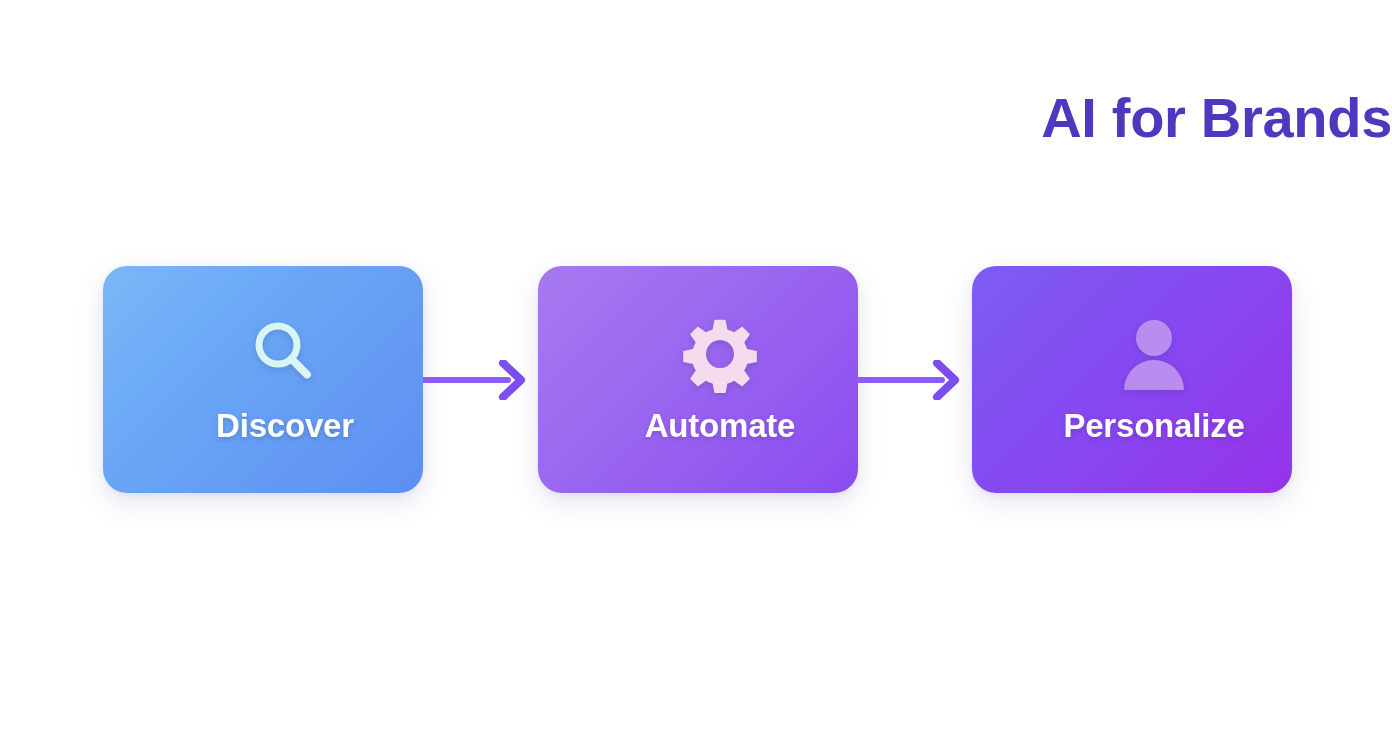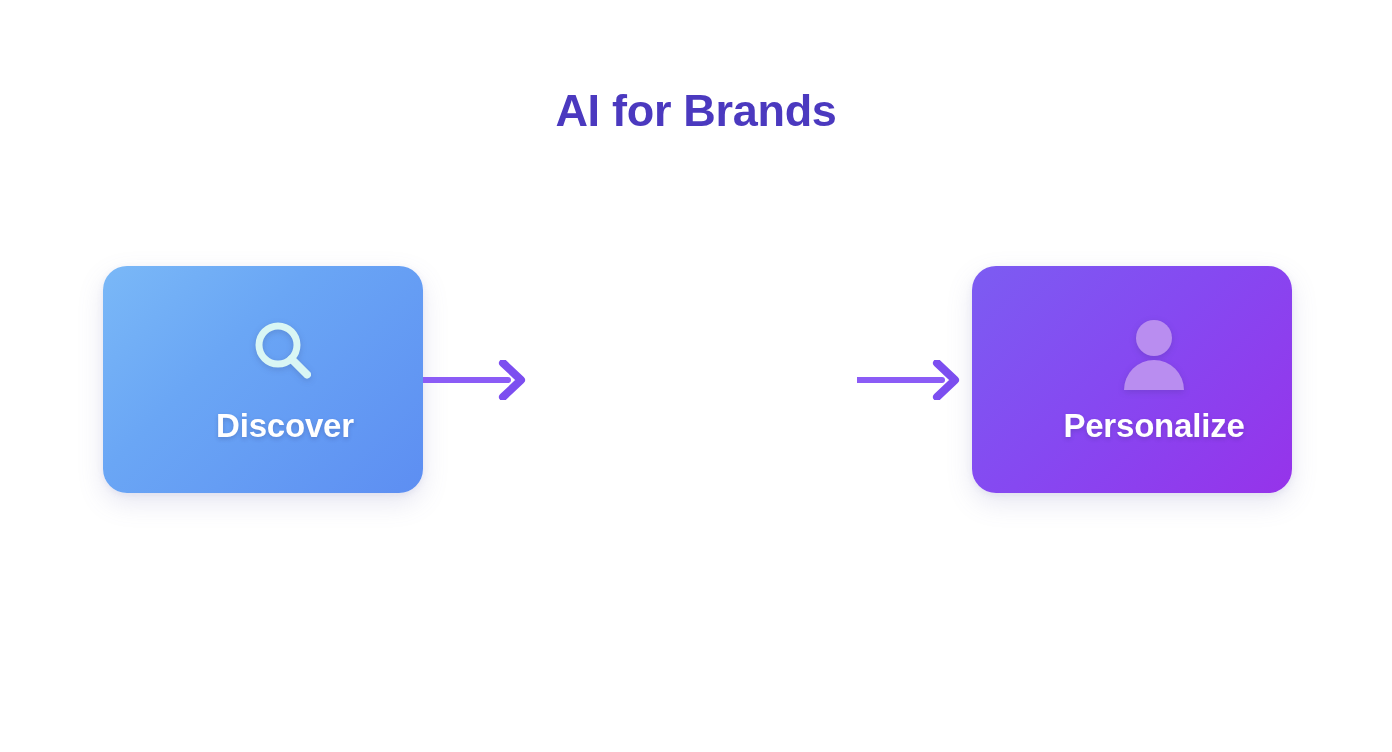--- a/index.html
+++ b/index.html
@@ -23,22 +23,22 @@
     height: 752px;
     background: #ffffff;
   }
 
   
   .page-title {
     position: absolute;
     left: 0;
     top: 84px;
     width: 1392px;
-    text-align: center;
-    font-size: 45px;
+    text-align: right;
+    font-size: 56px;
     font-weight: 700;
     letter-spacing: -0.3px;
     color: #4b39bf;
     line-height: 1.2;
     user-select: none;
   }
 
   
   .flow {
     position: absolute;
@@ -127,20 +127,35 @@
       <div class="card-label">Discover</div>
     </div>
 
     <div class="arrow arrow-1">
       <svg width="115" height="40" viewBox="0 0 115 40" aria-hidden="true">
         <line x1="0" y1="20" x2="85" y2="20" stroke="#8b5cf6" stroke-width="6" stroke-linecap="round"></line>
         <polyline points="80,3 98,20 80,37" fill="none" stroke="#7c4ef0" stroke-width="8" stroke-linecap="round" stroke-linejoin="round"></polyline>
       </svg>
     </div>
 
+    <div class="card card-automate">
+      <div class="card-icon">
+        <svg width="78" height="78" viewBox="0 0 100 100" aria-hidden="true">
+          <path fill="#f4dcee" fill-rule="evenodd" d="
+            M43 6 h14 l2.5 12.5 a33 33 0 0 1 8.6 3.6 l10.4 -7.3 l9.9 9.9 l-7.3 10.4
+            a33 33 0 0 1 3.6 8.6 l12.5 2.5 v14 l-12.5 2.5 a33 33 0 0 1 -3.6 8.6
+            l7.3 10.4 l-9.9 9.9 l-10.4 -7.3 a33 33 0 0 1 -8.6 3.6 l-2.5 12.5 h-14
+            l-2.5 -12.5 a33 33 0 0 1 -8.6 -3.6 l-10.4 7.3 l-9.9 -9.9 l7.3 -10.4
+            a33 33 0 0 1 -3.6 -8.6 l-12.5 -2.5 v-14 l12.5 -2.5 a33 33 0 0 1 3.6 -8.6
+            l-7.3 -10.4 l9.9 -9.9 l10.4 7.3 a33 33 0 0 1 8.6 -3.6 z
+            M50 32 a18 18 0 1 0 0.01 0 z"></path>
+        </svg>
+      </div>
+      <div class="card-label">Automate</div>
+    </div>
 
     <div class="arrow arrow-2">
       <svg width="115" height="40" viewBox="0 0 115 40" aria-hidden="true">
         <line x1="0" y1="20" x2="85" y2="20" stroke="#8b5cf6" stroke-width="6" stroke-linecap="round"></line>
         <polyline points="80,3 98,20 80,37" fill="none" stroke="#7c4ef0" stroke-width="8" stroke-linecap="round" stroke-linejoin="round"></polyline>
       </svg>
     </div>
 
     <div class="card card-personalize">
       <div class="card-icon">

